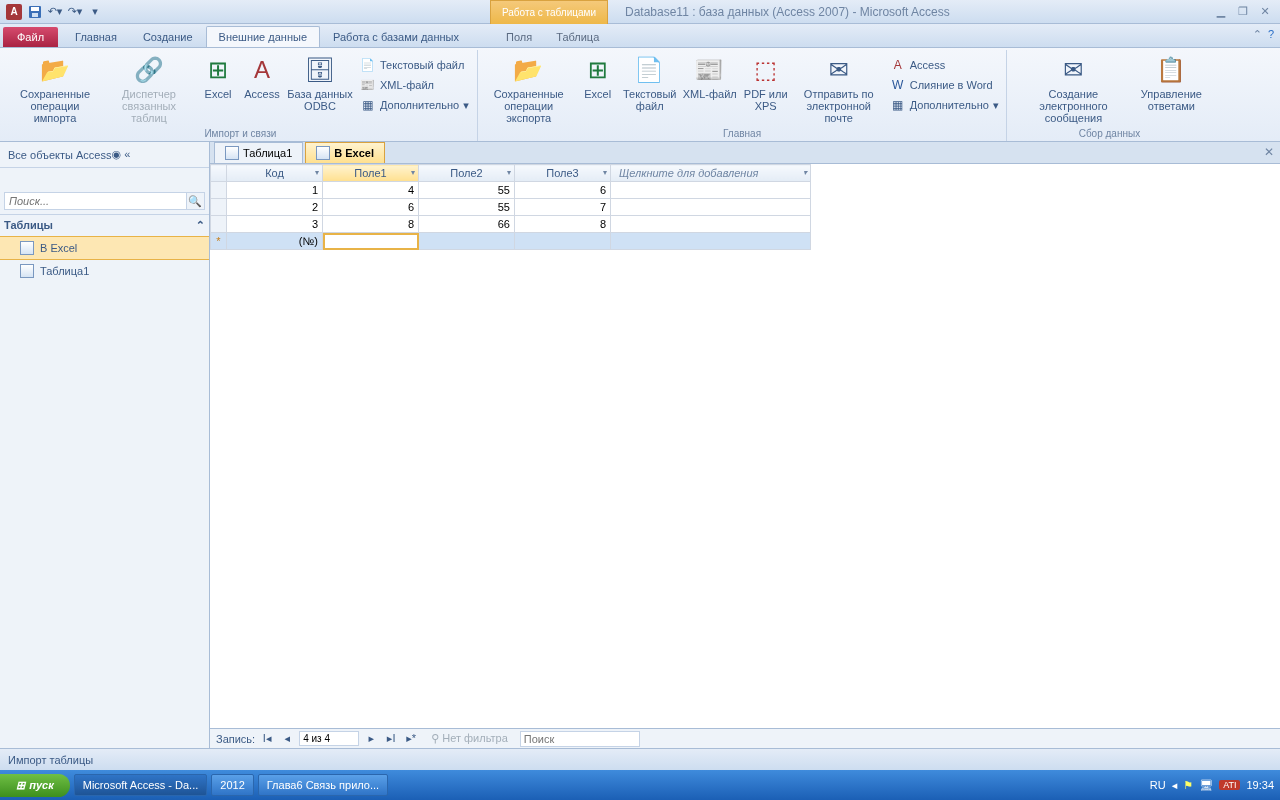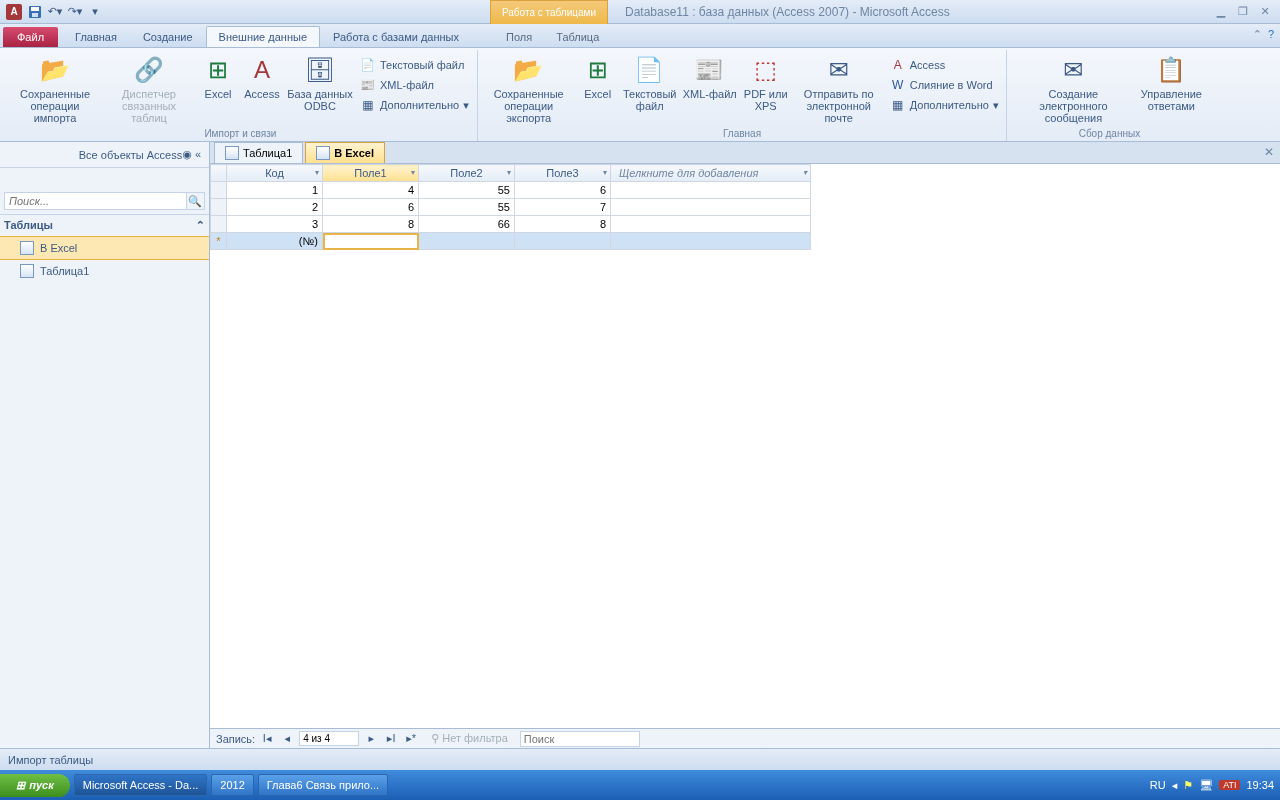--- a/index.html
+++ b/index.html
@@ -24,21 +24,21 @@
 .group-label { text-align:center; color:#6f85a3; font-size:10px; padding:2px 0; }
 .big-btn { display:flex; flex-direction:column; align-items:center; width:62px; text-align:center; color:#3b5a85; padding-top:2px; }
 .big-btn.wider { width:90px; }
 .big-btn.disabled { color:#a3aeb9; }
 .big-icon { width:32px; height:32px; margin-bottom:2px; display:flex; align-items:center; justify-content:center; font-size:24px; }
 .small-list { display:flex; flex-direction:column; gap:2px; padding-top:4px; }
 .small-btn { display:flex; align-items:center; gap:4px; color:#3b5a85; padding:1px 2px; white-space:nowrap; }
 .small-icon { width:16px; height:16px; display:inline-flex; align-items:center; justify-content:center; font-size:12px; }
 .workspace { flex:1; display:flex; min-height:0; }
 .nav { width:210px; background:#eef3f9; border-right:1px solid #a8bcd6; display:flex; flex-direction:column; }
-.nav-header { padding:6px 8px; color:#3b5a85; display:flex; align-items:center; justify-content:flex-end; border-bottom:1px solid #c5d3e6; }
+.nav-header { padding:6px 8px; color:#3b5a85; display:flex; align-items:center; justify-content:flex-start; border-bottom:1px solid #c5d3e6; }
 .nav-search { padding:4px; border-bottom:1px solid #c5d3e6; display:flex;margin-top:20px; }
 .nav-search input { flex:1; border:1px solid #c5d3e6; padding:2px 4px; font-style:italic; color:#777; }
 .nav-search .mag { width:18px; display:flex; align-items:center; justify-content:center; border:1px solid #c5d3e6; border-left:none; color:#c77f1a; }
 .nav-group { padding:4px 4px; color:#3b5a85; font-weight:bold; display:flex; justify-content:space-between; }
 .nav-item { padding:4px 8px 4px 20px; display:flex; align-items:center; gap:6px; color:#3b5a85; }
 .nav-item.sel { background:#fde7b3; border:1px solid #e8b347; border-left:none; border-right:none; }
 .tbl-icon { width:14px; height:14px; background:linear-gradient(#fff,#d6e4f4); border:1px solid #7a98c0; display:inline-block; }
 .content { flex:1; display:flex; flex-direction:column; background:#fff; }
 .doc-tabs { height:22px; background:#d6e2f0; display:flex; align-items:flex-end; padding-left:4px; border-bottom:1px solid #a8bcd6; position:relative; }
 .doc-tab { padding:3px 10px; display:flex; align-items:center; gap:4px; border:1px solid #a8bcd6; border-bottom:none; background:#eef3f9; margin-right:2px; }

